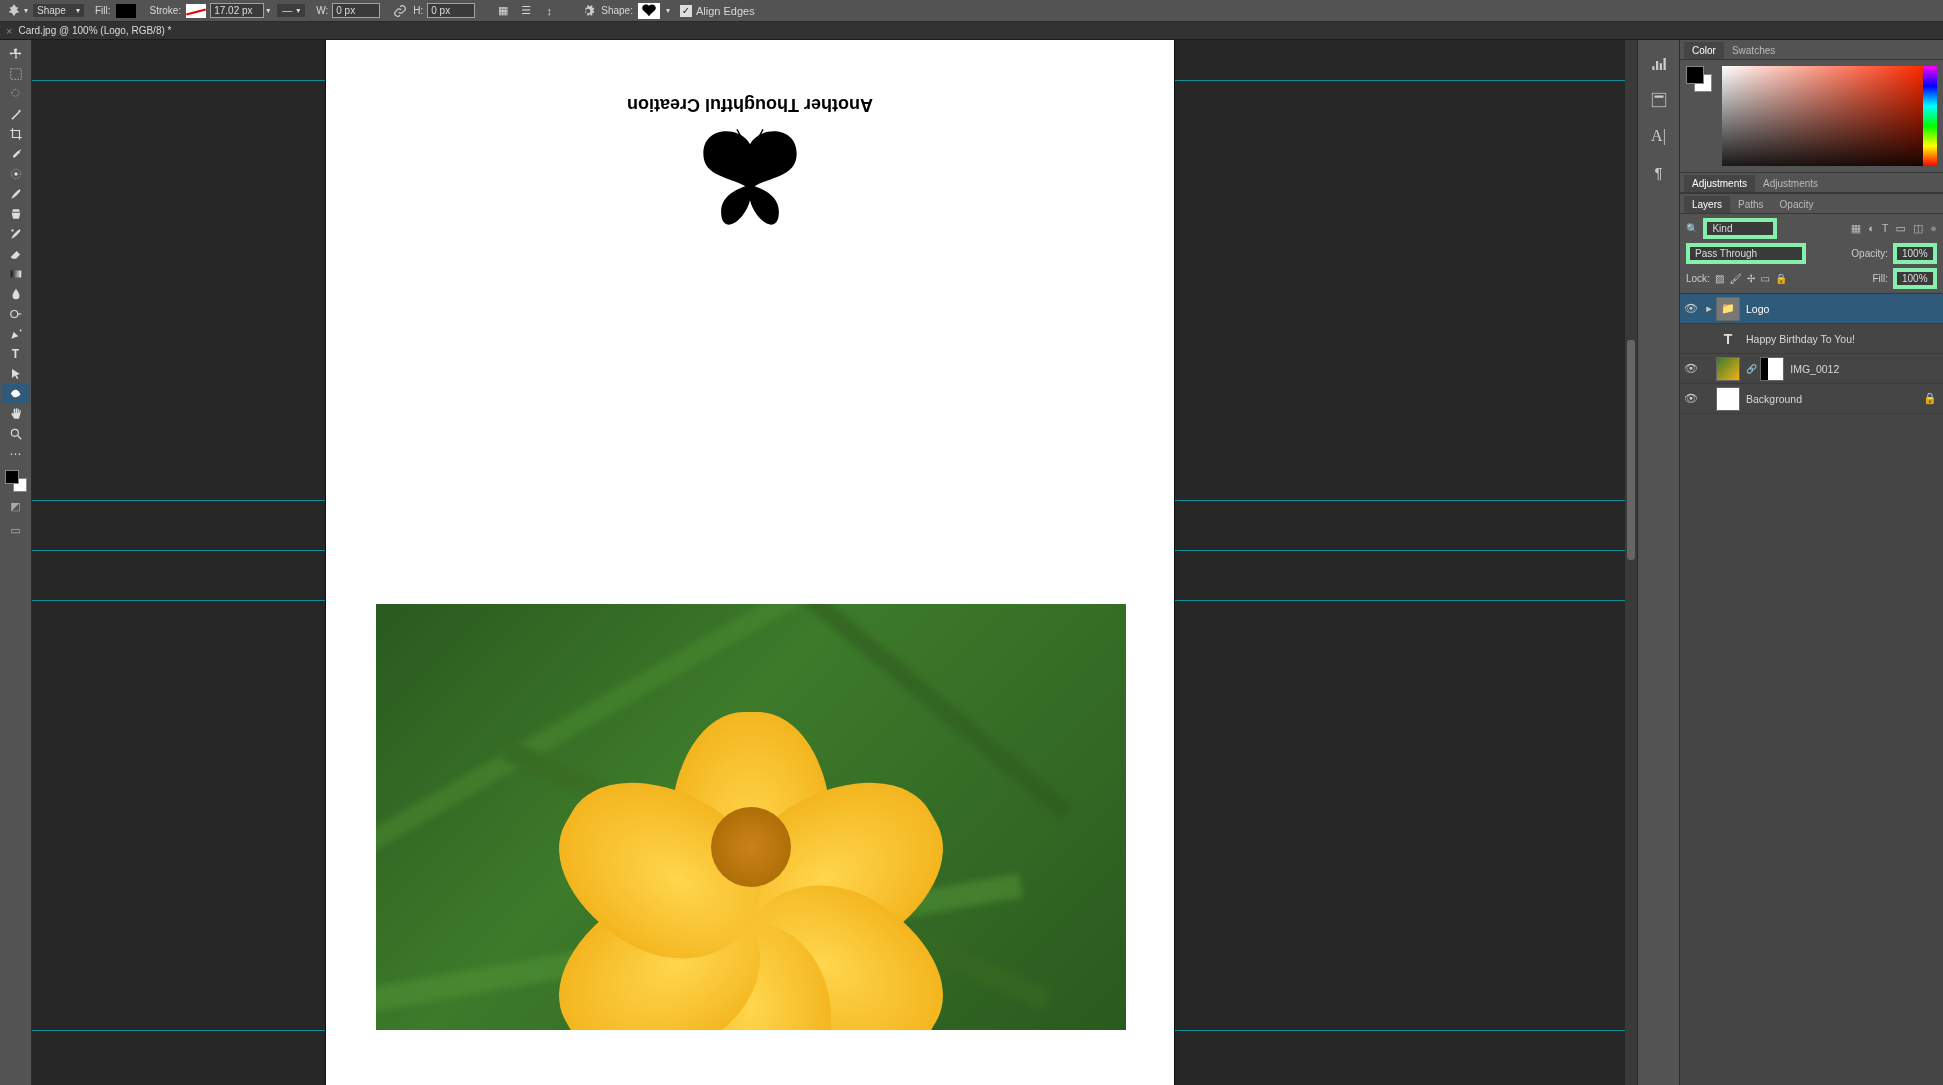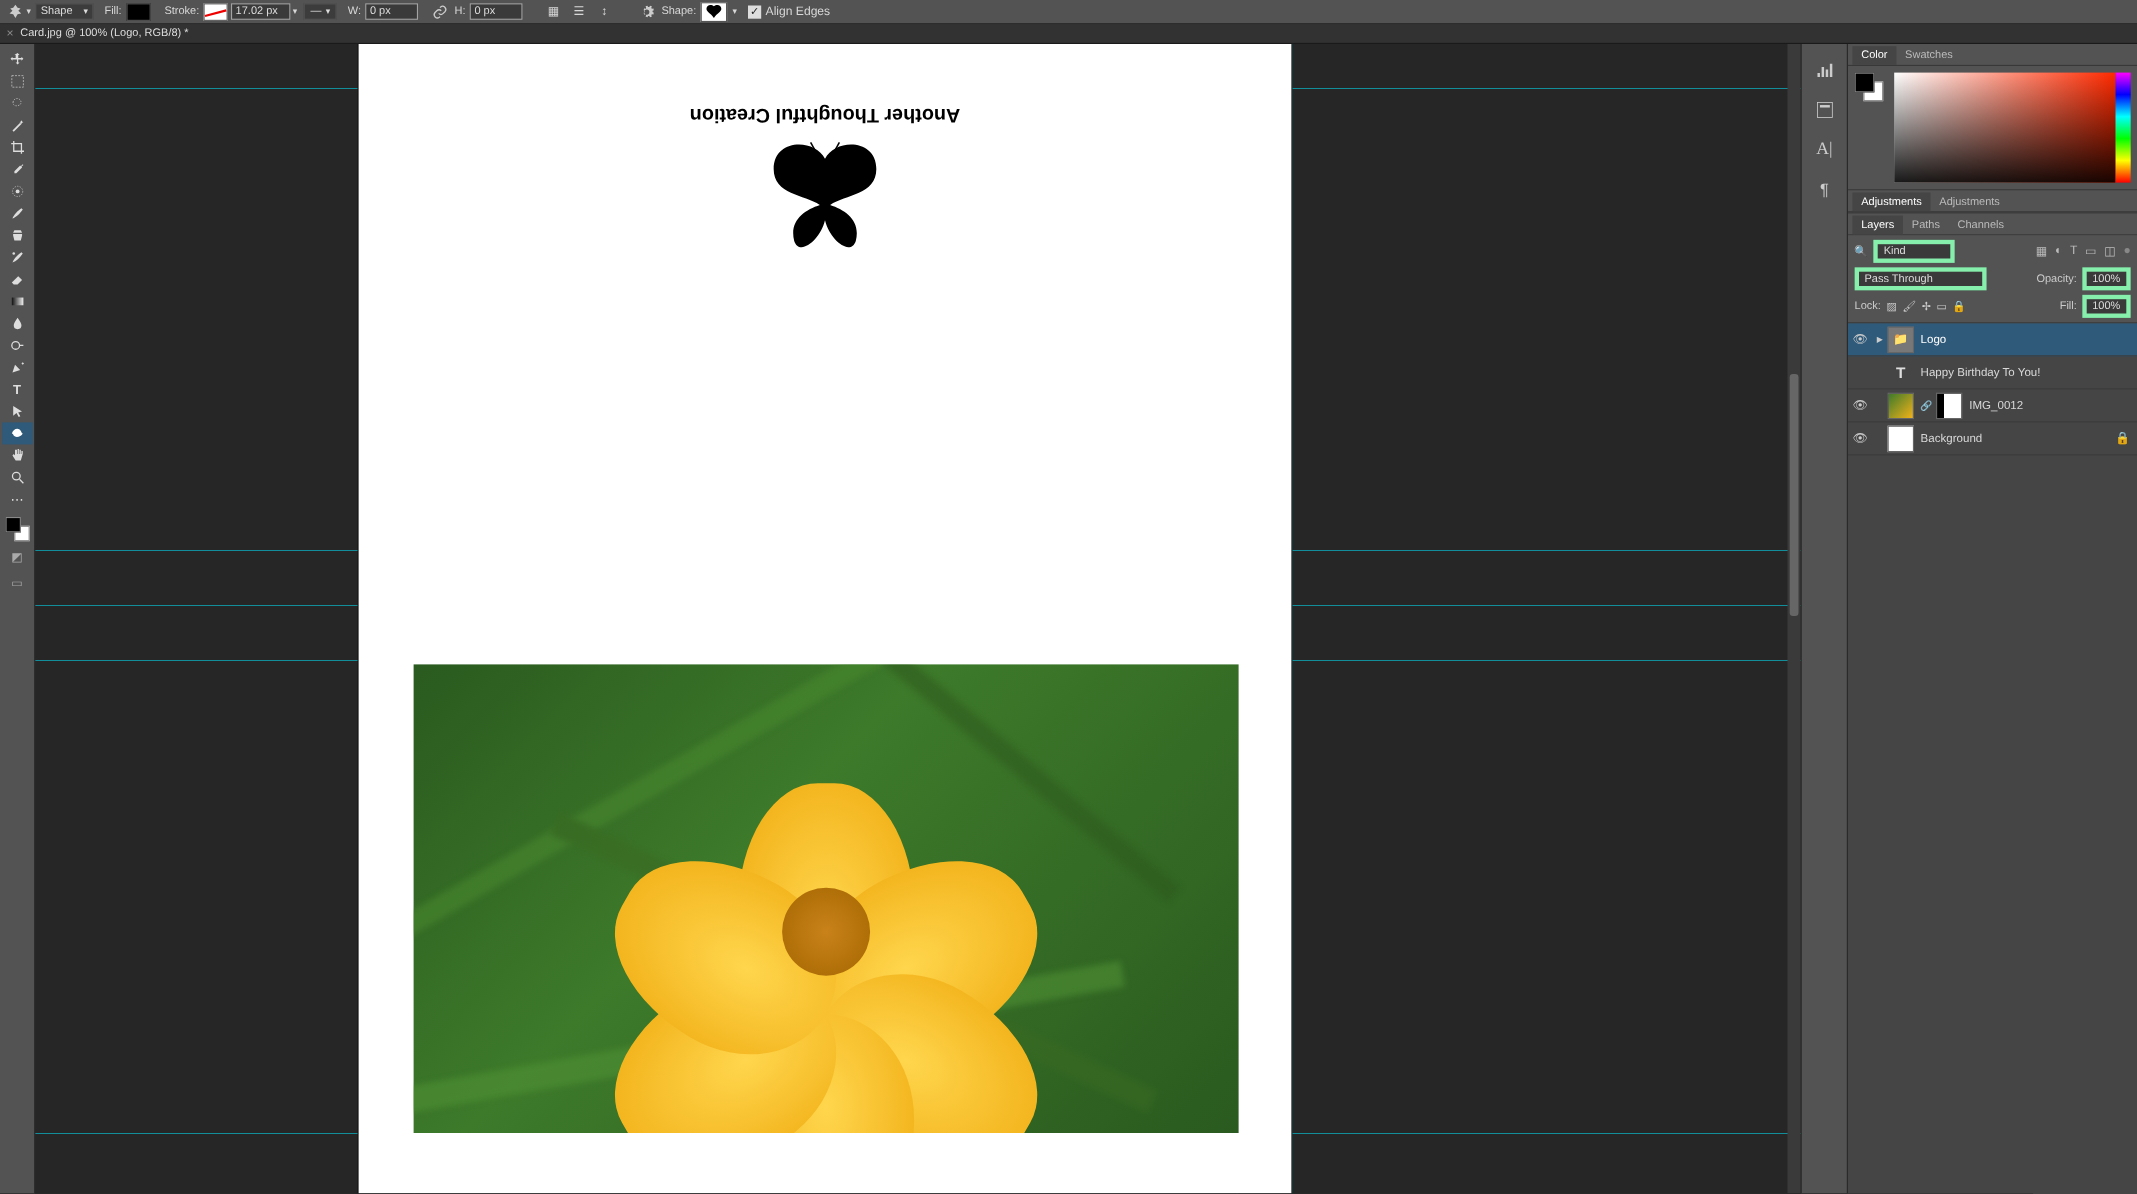--- a/index.html
+++ b/index.html
@@ -349,21 +349,21 @@
 
     <div class="panel-tabs">
       <div class="ptab active">Adjustments</div>
       <div class="ptab">Adjustments</div>
     </div>
     <div class="midsep"></div>
 
     <div class="panel-tabs">
       <div class="ptab active">Layers</div>
       <div class="ptab">Paths</div>
-      <div class="ptab">Channels</div>
+      <div class="ptab">Opacity</div>
     </div>
     <div class="layers-controls">
       <div class="row">
         <span style="font-size:10px;">🔍</span>
         <span class="dd2"><span>Kind</span></span>
         <div class="filter-icons">
            <span>▦</span>
            <span>◐</span>
            <span>T</span>
            <span>▭</span>

